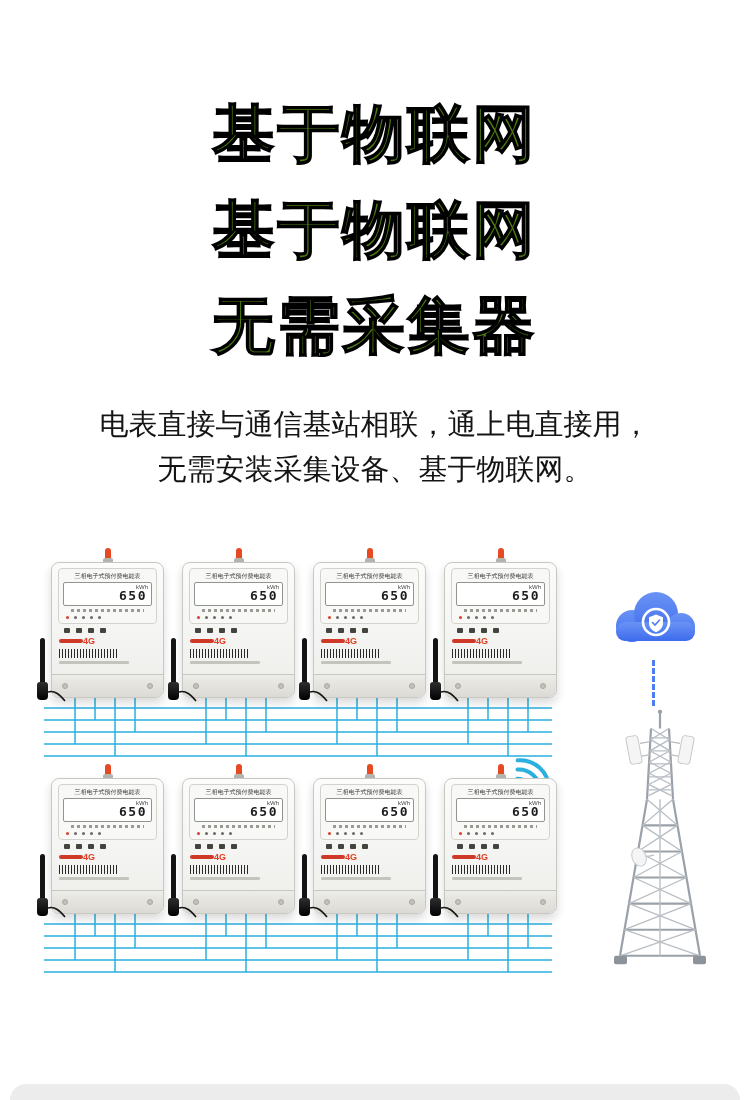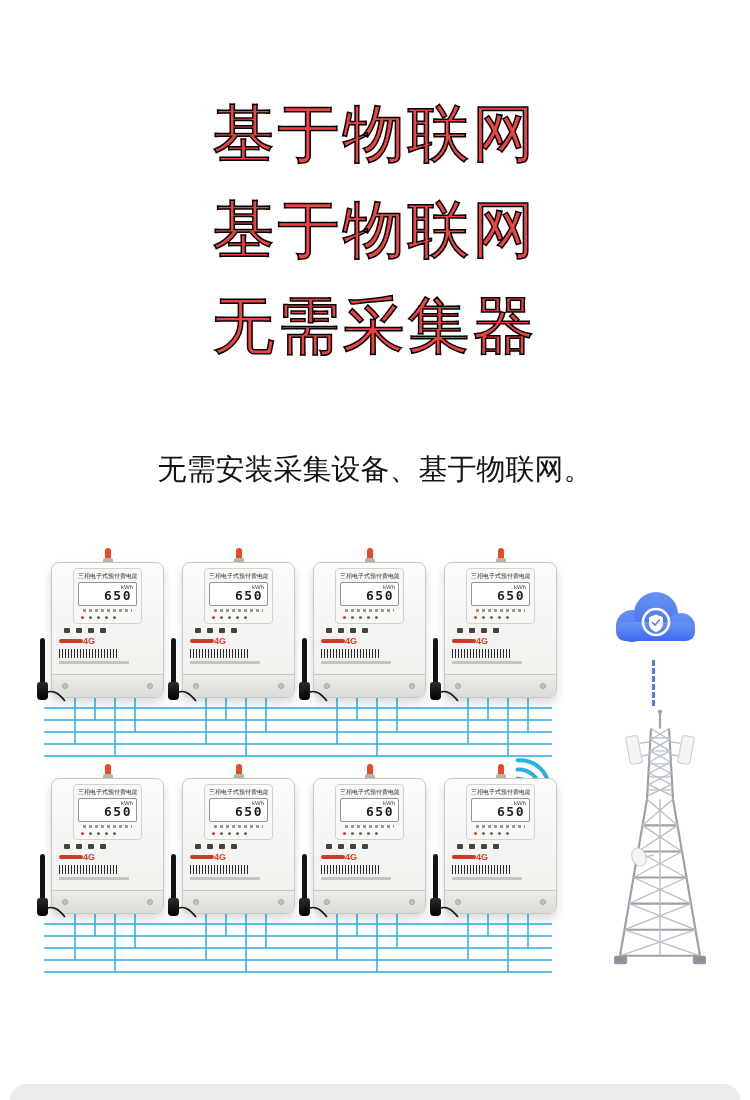--- a/index.html
+++ b/index.html
@@ -4,42 +4,42 @@
 <style>
   * { margin:0; padding:0; box-sizing:border-box; }
   html,body { width:750px; height:1100px; }
   body {
     position:relative; overflow:hidden; background:#ffffff;
     font-family:"Liberation Sans","DejaVu Sans",sans-serif;
   }
 
   
   .heading { position:absolute; top:86px; left:0; width:100%; text-align:center;
-    font-size:62px; font-weight:400; line-height:96px; letter-spacing:3px; color:#ef4444;
+    font-size:62px; font-weight:700; line-height:96px; letter-spacing:3px; color:#4d7c0f;
     -webkit-text-stroke:1.5px #000; }
   .subtitle { position:absolute; top:402px; left:0; width:100%; text-align:center;
     font-size:29px; line-height:45px; color:#141414; font-weight:500; }
 
   
   .scene { position:absolute; top:540px; left:0; width:750px; height:470px; }
   .meter-row { position:absolute; left:48px; width:515px; display:flex; gap:12px; z-index:2; }
   .row1 { top:8px; } .row2 { top:224px; }
   .wires { position:absolute; left:38px; z-index:1; }
   .wires1 { top:158px; } .wires2 { top:374px; }
 
   
   .meter { position:relative; width:119px; height:150px; flex:none; }
   .m-ant { position:absolute; top:0; left:50%; margin-left:-3px; width:6px; height:13px;
     background:#e64a22; border-radius:3px; }
   .m-ant-base { position:absolute; top:10px; left:50%; margin-left:-5px; width:10px; height:6px;
     background:#b6b6b0; border-radius:2px; }
   .m-body { position:absolute; top:14px; left:3px; right:3px; height:136px;
     background:linear-gradient(180deg,#fcfcfb,#ededea); border:1px solid #c8c8c2;
     border-radius:8px; box-shadow:0 5px 10px rgba(0,0,0,0.15); overflow:hidden; }
-  .m-face { margin:5px 21px 0; border:1px solid #d3d3cd; background:#f8f8f6; border-radius:4px;
+  .m-face { margin:5px 6px 0; border:1px solid #d3d3cd; background:#f8f8f6; border-radius:4px;
     padding:3px 4px 4px; }
   .m-title { font-size:6px; line-height:8px; color:#3a3a3a; text-align:center;
     white-space:nowrap; overflow:hidden; }
   .m-lcd { margin-top:2px; height:24px; background:#ffffff; border:1px solid #8f968f;
     border-radius:2px; position:relative; }
   .m-lcd-unit { position:absolute; top:1px; right:3px; font-size:6px; line-height:7px; color:#444; }
   .m-lcd-val { position:absolute; right:4px; bottom:2px; font-size:13px; font-weight:700;
     color:#1d1d1d; font-family:"DejaVu Sans Mono","Liberation Mono",monospace; letter-spacing:1.5px; }
   .m-labels { height:3px; margin:3px auto 0; width:82%;
     background:repeating-linear-gradient(90deg,#9a9a94 0 3px,transparent 3px 6px); }
@@ -81,21 +81,21 @@
 </head>
 <body>
 
 <header class="heading">
   <div>基于物联网</div>
   <div>基于物联网</div>
   <div>无需采集器</div>
 </header>
 
 <p class="subtitle">
-  <br>
+  <span>电表直接与通信基站相联，通上电直接用，</span><br>
   <span>无需安装采集设备、基于物联网。</span>
 </p>
 
 <section class="scene">
 
   <div class="meter-row row1">
     <div class="meter-slot">
   <div class="meter">
     <div class="m-ant"></div>
     <div class="m-ant-base"></div>

